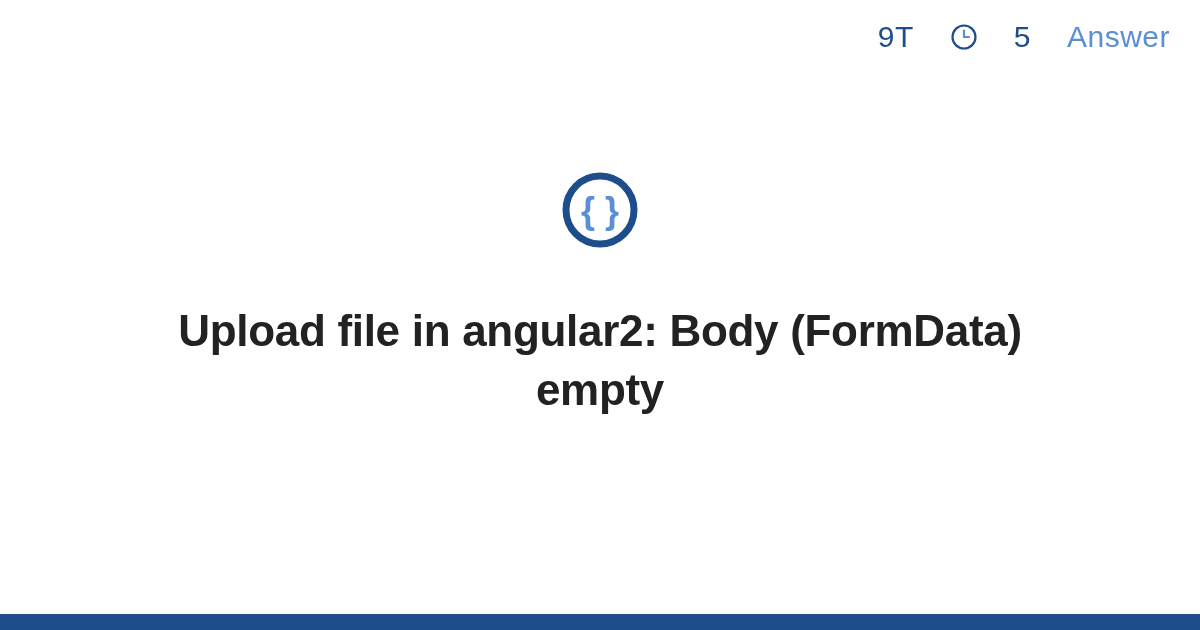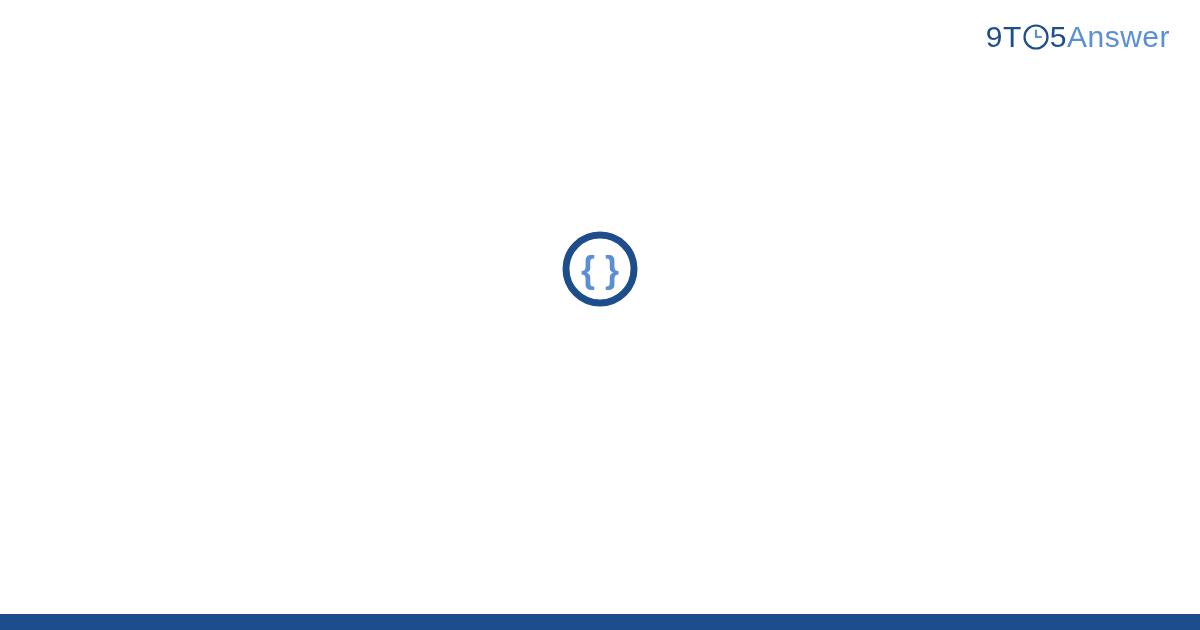--- a/index.html
+++ b/index.html
@@ -19,20 +19,21 @@
     
     .logo-wrap {
       position: absolute;
       top: 20px;
       right: 30px;
       display: flex;
       align-items: baseline;
       font-size: 30px;
       font-weight: 400;
       letter-spacing: 0.5px;
+      gap: 36px;
     }
     
     .logo-9t {
       color: #1e4d8b;
       font-weight: 500;
     }
     
     .logo-o {
       display: inline-flex;
       align-items: center;
@@ -105,15 +106,16 @@
   <span class="logo-answer">Answer</span>
 </div>
 
 <div class="center-content">
   <div class="badge-icon">
     <svg width="78" height="78" viewBox="0 0 78 78">
       <circle cx="39" cy="39" r="34" fill="none" stroke="#1e4d8b" stroke-width="7"></circle>
       <text x="39" y="52" text-anchor="middle" font-size="36" font-weight="700" fill="#5a8fd6" font-family="Arial, sans-serif">{ }</text>
     </svg>
   </div>
+  <h1 class="title">Upload file in angular2: Body (FormData) empty</h1>
 </div>
 
 <div class="footer-bar"></div>
 
 </body></html>

